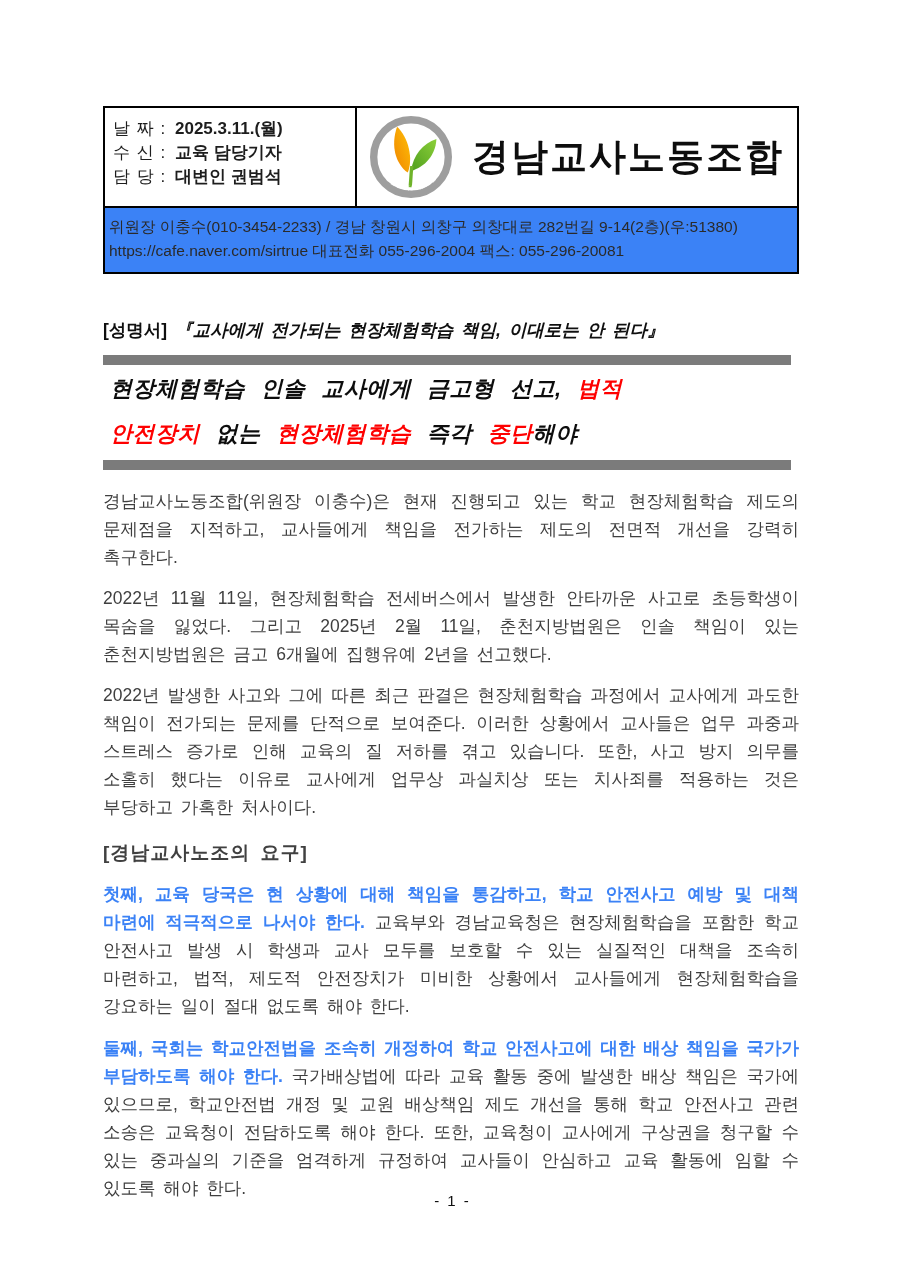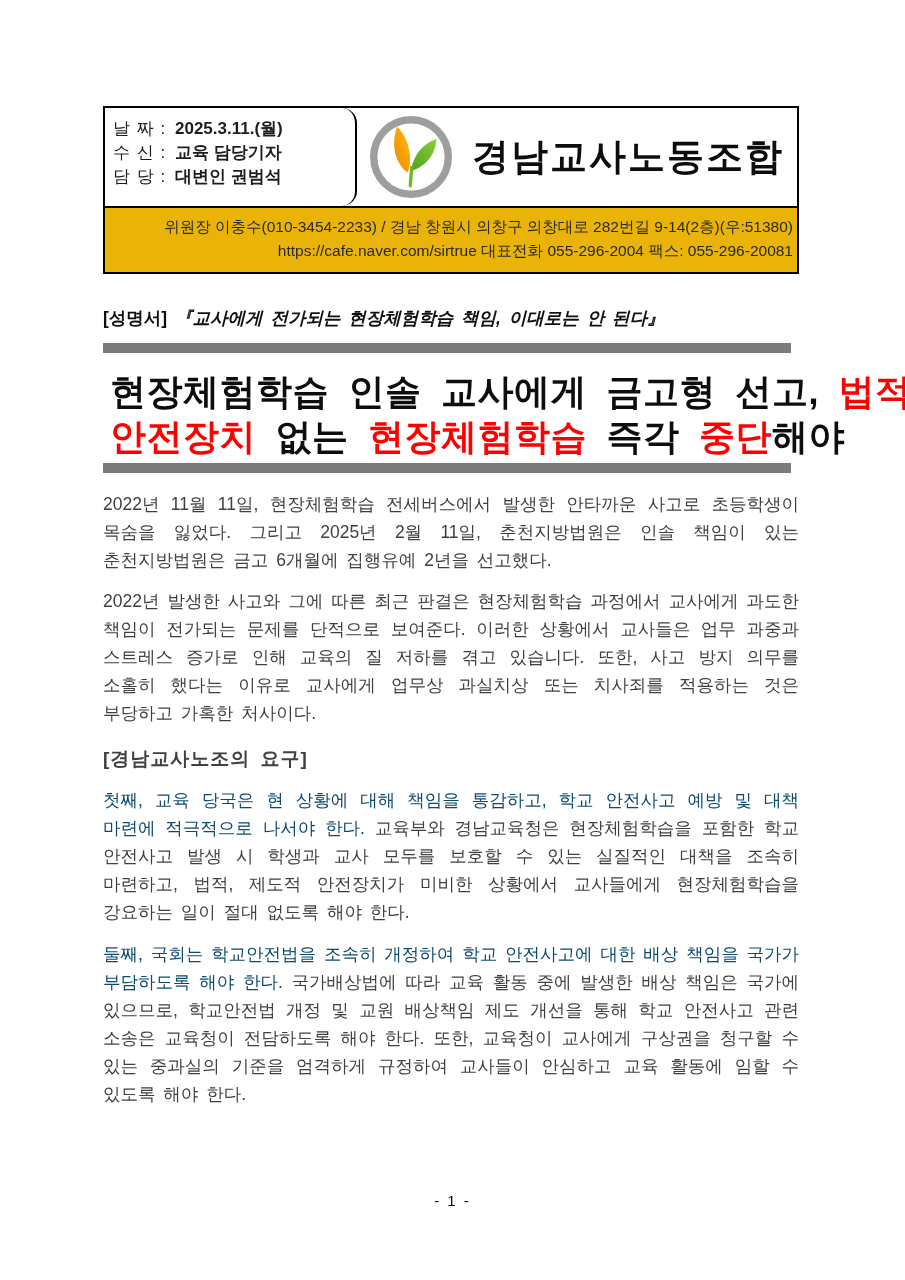--- a/index.html
+++ b/index.html
@@ -9,55 +9,55 @@
     color:#111;
   }
   .page { position:absolute; left:0; top:0; width:905px; height:1280px; background:#fff; overflow:hidden; }
   .content { position:absolute; left:103px; top:106px; width:696px; }
 
   
   .header-box { border:2px solid #000; }
   .header-top { display:flex; border-bottom:2px solid #000; }
   .info-cell {
     width:252px; box-sizing:border-box; border-right:2px solid #000;
-    padding:9px 10px 8px 8px; font-size:17px; line-height:24px; color:#1d1d1d;border-radius:15px;
+    padding:9px 10px 8px 8px; font-size:17px; line-height:24px; color:#1d1d1d;
   }
   .info-row { display:flex; }
   .info-label { width:62px; flex:0 0 62px; letter-spacing:1px; }
   .info-value { flex:1;font-weight:bold; }
   .info-phone { padding-left:62px; }
   .brand-cell { flex:1; display:flex; align-items:center; justify-content:center; gap:20px; padding:8px 0; }
   .logo-svg { width:82px; height:82px; display:block; }
   .org-name { font-size:37px; font-weight:bold; letter-spacing:2px; color:#0d0d0d; white-space:nowrap; }
   .header-contact {
-    background:#eab308; text-align:right; padding:7px 4px 9px;
+    background:#3b82f6; text-align:left; padding:7px 4px 9px;
     font-size:15.5px; line-height:24px; color:#2a2a2a;
   }
 
   
-  .statement { margin-top:32px; font-size:17.5px; font-weight:bold; color:#0f0f0f; word-spacing:3px; }
+  .statement { margin-top:44px; font-size:17.5px; font-weight:bold; color:#0f0f0f; word-spacing:3px; }
   .st-quote { font-style:italic; }
 
   
   .bar { height:10px; background:#7b7b7b; margin-top:13px; width:688px; }
   .bar.below { margin-top:4px; }
   .headline {
-    margin:16px 0 0 0; padding-left:7px; font-size:36px; font-weight:800;
-    line-height:45px; color:#0d0d0d; word-spacing:9px; letter-spacing:0.5px;
+    margin:1px 0 0 0; padding-left:7px; font-size:22px; font-weight:800;
+    line-height:45px; color:#0d0d0d; word-spacing:9px; letter-spacing:0.5px;font-style:italic;
   }
   .hl-line { display:block; white-space:nowrap; }
   .red { color:#fe0000; }
 
   
   .para {
     margin:13px 0 0 0; font-size:17.5px; line-height:28px; color:#3f3f3f;
     text-align:justify; word-break:keep-all; word-spacing:3px;
   }
   .para:first-of-type { margin-top:17px; }
-  .lead { font-weight:normal; color:#0c4a6e; }
+  .lead { font-weight:bold; color:#3b82f6; }
   .section-heading {
     margin:19px 0 0 0; font-size:19px; font-weight:bold; color:#404040;
     letter-spacing:1px; word-spacing:4px;
   }
   .demand { margin-top:14px; }
 
   
   .page-number {
     position:absolute; left:0; top:1192px; width:905px; text-align:center;
     font-size:15px; color:#0f0f0f; letter-spacing:2px;
@@ -117,20 +117,21 @@
       <span class="st-prefix">[성명서] </span><span class="st-quote">『교사에게 전가되는 현장체험학습 책임, 이대로는 안 된다』</span>
     </div>
 
     <div class="bar"></div>
     <h1 class="headline">
       <span class="hl-line"><span>현장체험학습 인솔 교사에게 금고형 선고, </span><span class="red">법적</span></span>
       <span class="hl-line"><span class="red">안전장치</span><span> 없는 </span><span class="red">현장체험학습</span><span> 즉각 </span><span class="red">중단</span><span>해야</span></span>
     </h1>
     <div class="bar below"></div>
 
+    <p class="para">경남교사노동조합(위원장 이충수)은 현재 진행되고 있는 학교 현장체험학습 제도의 문제점을 지적하고, 교사들에게 책임을 전가하는 제도의 전면적 개선을 강력히 촉구한다.</p>
     <p class="para">2022년 11월 11일, 현장체험학습 전세버스에서 발생한 안타까운 사고로 초등학생이 목숨을 잃었다. 그리고 2025년 2월 11일, 춘천지방법원은 인솔 책임이 있는 춘천지방법원은 금고 6개월에 집행유예 2년을 선고했다.</p>
     <p class="para">2022년 발생한 사고와 그에 따른 최근 판결은 현장체험학습 과정에서 교사에게 과도한 책임이 전가되는 문제를 단적으로 보여준다. 이러한 상황에서 교사들은 업무 과중과 스트레스 증가로 인해 교육의 질 저하를 겪고 있습니다. 또한, 사고 방지 의무를 소홀히 했다는 이유로 교사에게 업무상 과실치상 또는 치사죄를 적용하는 것은 부당하고 가혹한 처사이다.</p>
 
     <div class="section-heading">[경남교사노조의 요구]</div>
     <p class="para demand"><span class="lead">첫째, 교육 당국은 현 상황에 대해 책임을 통감하고, 학교 안전사고 예방 및 대책 마련에 적극적으로 나서야 한다.</span><span> 교육부와 경남교육청은 현장체험학습을 포함한 학교 안전사고 발생 시 학생과 교사 모두를 보호할 수 있는 실질적인 대책을 조속히 마련하고, 법적, 제도적 안전장치가 미비한 상황에서 교사들에게 현장체험학습을 강요하는 일이 절대 없도록 해야 한다.</span></p>
     <p class="para demand"><span class="lead">둘째, 국회는 학교안전법을 조속히 개정하여 학교 안전사고에 대한 배상 책임을 국가가 부담하도록 해야 한다.</span><span> 국가배상법에 따라 교육 활동 중에 발생한 배상 책임은 국가에 있으므로, 학교안전법 개정 및 교원 배상책임 제도 개선을 통해 학교 안전사고 관련 소송은 교육청이 전담하도록 해야 한다. 또한, 교육청이 교사에게 구상권을 청구할 수 있는 중과실의 기준을 엄격하게 규정하여 교사들이 안심하고 교육 활동에 임할 수 있도록 해야 한다.</span></p>
 
   </div>
 
   <div class="page-number">- 1 -</div>

